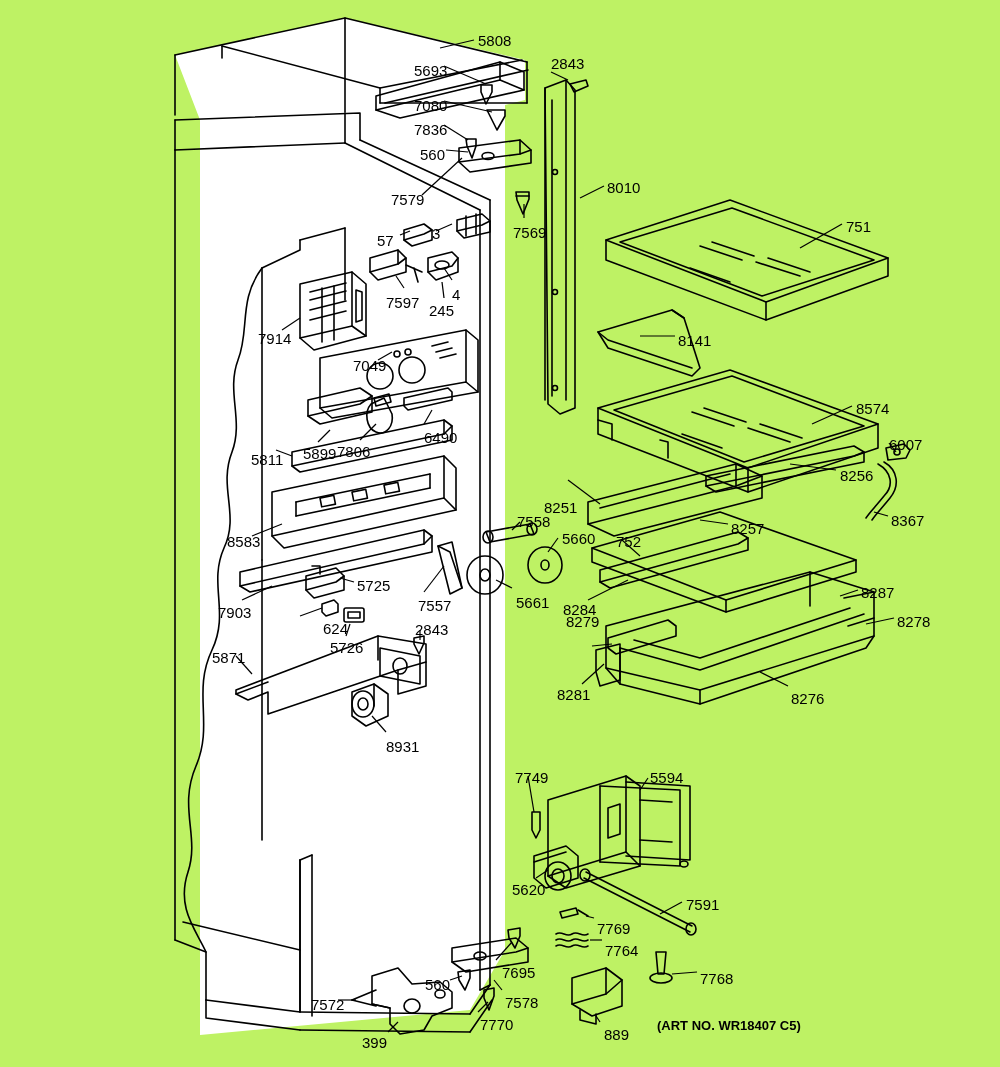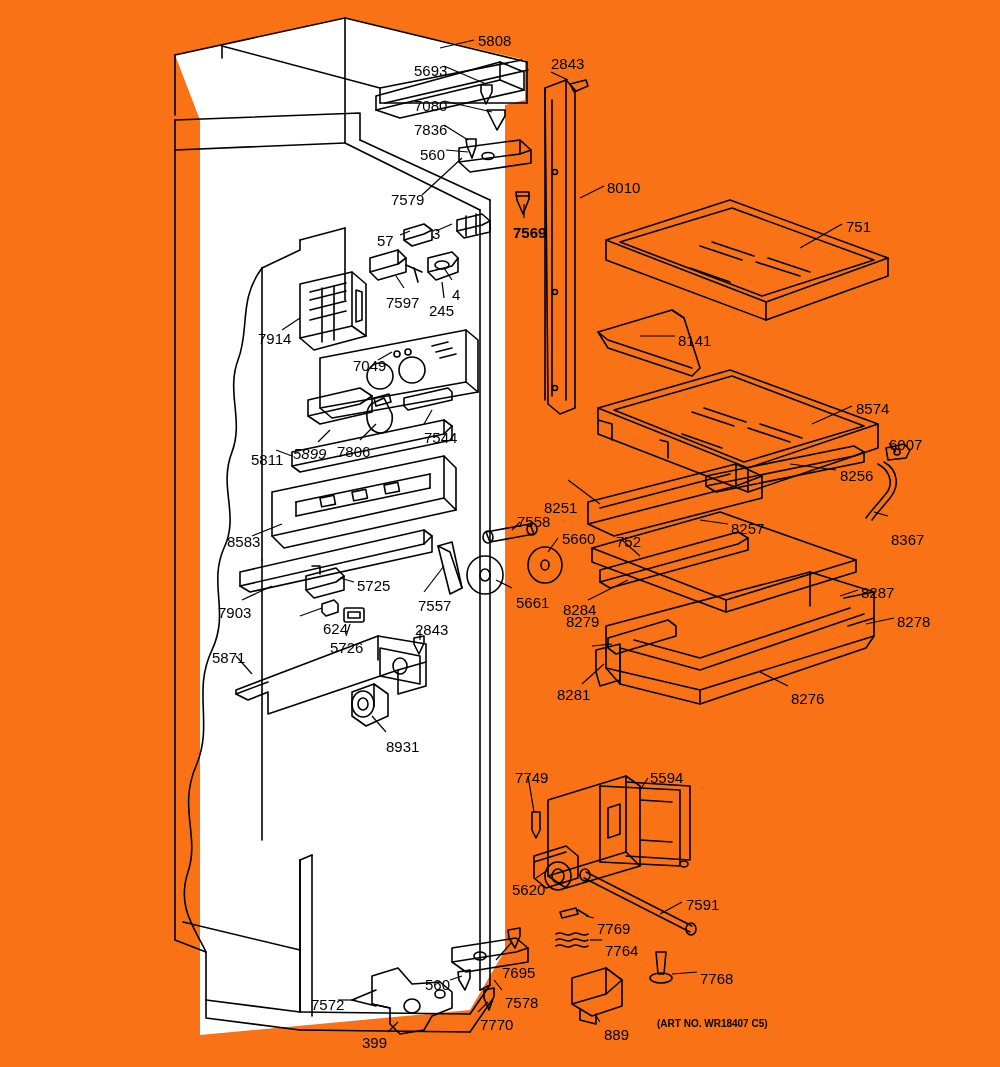--- a/index.html
+++ b/index.html
@@ -4,21 +4,21 @@
 <style>
   html, body {
     margin: 0;
     padding: 0;
     background: #ffffff;
   }
   #page {
     position: relative;
     width: 1000px;
     height: 1067px;
-    background: #f97316;
+    background: #bef264;
     font-family: "Liberation Sans", sans-serif;
     overflow: hidden;
   }
   #diagram-svg {
     position: absolute;
     left: 0;
     top: 0;
     width: 1000px;
     height: 1067px;
   }
@@ -26,21 +26,21 @@
     position: absolute;
     font-family: "Liberation Sans", sans-serif;
     font-size: 15px;
     color: #000000;
     white-space: nowrap;
     line-height: 1;
   }
   .artno {
     position: absolute;
     font-family: "Liberation Sans", sans-serif;
-    font-size: 10px;
+    font-size: 13px;
     font-weight: bold;
     color: #000000;
     white-space: nowrap;
   }
 </style>
 </head>
 <body>
 
 <div id="page">
 
@@ -496,39 +496,39 @@
 
   <div id="callout-layer">
       <div class="callout" style="left: 478px; top: 33px;">5808</div>
       <div class="callout" style="left: 414px; top: 63px;">5693</div>
       <div class="callout" style="left: 551px; top: 56px;">2843</div>
       <div class="callout" style="left: 414px; top: 98px;">7080</div>
       <div class="callout" style="left: 414px; top: 122px;">7836</div>
       <div class="callout" style="left: 420px; top: 147px;">560</div>
       <div class="callout" style="left: 607px; top: 180px;">8010</div>
       <div class="callout" style="left: 391px; top: 192px;">7579</div>
-      <div class="callout" style="left: 513px; top: 225px; font-weight: bold;">7569</div>
+      <div class="callout" style="left: 513px; top: 225px;">7569</div>
       <div class="callout" style="left: 846px; top: 219px;">751</div>
       <div class="callout" style="left: 377px; top: 233px;">57</div>
       <div class="callout" style="left: 432px; top: 226px;">3</div>
       <div class="callout" style="left: 386px; top: 295px;">7597</div>
       <div class="callout" style="left: 429px; top: 303px;">245</div>
       <div class="callout" style="left: 452px; top: 287px;">4</div>
       <div class="callout" style="left: 258px; top: 331px;">7914</div>
       <div class="callout" style="left: 678px; top: 333px;">8141</div>
       <div class="callout" style="left: 353px; top: 358px;">7049</div>
       <div class="callout" style="left: 856px; top: 401px;">8574</div>
-      <div class="callout" style="left: 424px; top: 430px;">7544</div>
+      <div class="callout" style="left: 424px; top: 430px;">6490</div>
       <div class="callout" style="left: 889px; top: 437px;">6007</div>
-      <div class="callout" style="left: 293px; top: 446px; font-style: italic;">5899</div>
+      <div class="callout" style="left: 303px; top: 446px;">5899</div>
       <div class="callout" style="left: 337px; top: 444px;">7806</div>
       <div class="callout" style="left: 251px; top: 452px;">5811</div>
       <div class="callout" style="left: 840px; top: 468px;">8256</div>
       <div class="callout" style="left: 544px; top: 500px;">8251</div>
-      <div class="callout" style="left: 891px; top: 513px; margin-top: 19px;">8367</div>
+      <div class="callout" style="left: 891px; top: 513px;">8367</div>
       <div class="callout" style="left: 731px; top: 521px;">8257</div>
       <div class="callout" style="left: 517px; top: 514px;">7558</div>
       <div class="callout" style="left: 562px; top: 531px;">5660</div>
       <div class="callout" style="left: 616px; top: 534px;">752</div>
       <div class="callout" style="left: 227px; top: 534px;">8583</div>
       <div class="callout" style="left: 357px; top: 578px;">5725</div>
       <div class="callout" style="left: 418px; top: 598px;">7557</div>
       <div class="callout" style="left: 516px; top: 595px;">5661</div>
       <div class="callout" style="left: 563px; top: 602px;">8284</div>
       <div class="callout" style="left: 861px; top: 585px; text-align: right;">8287</div>

